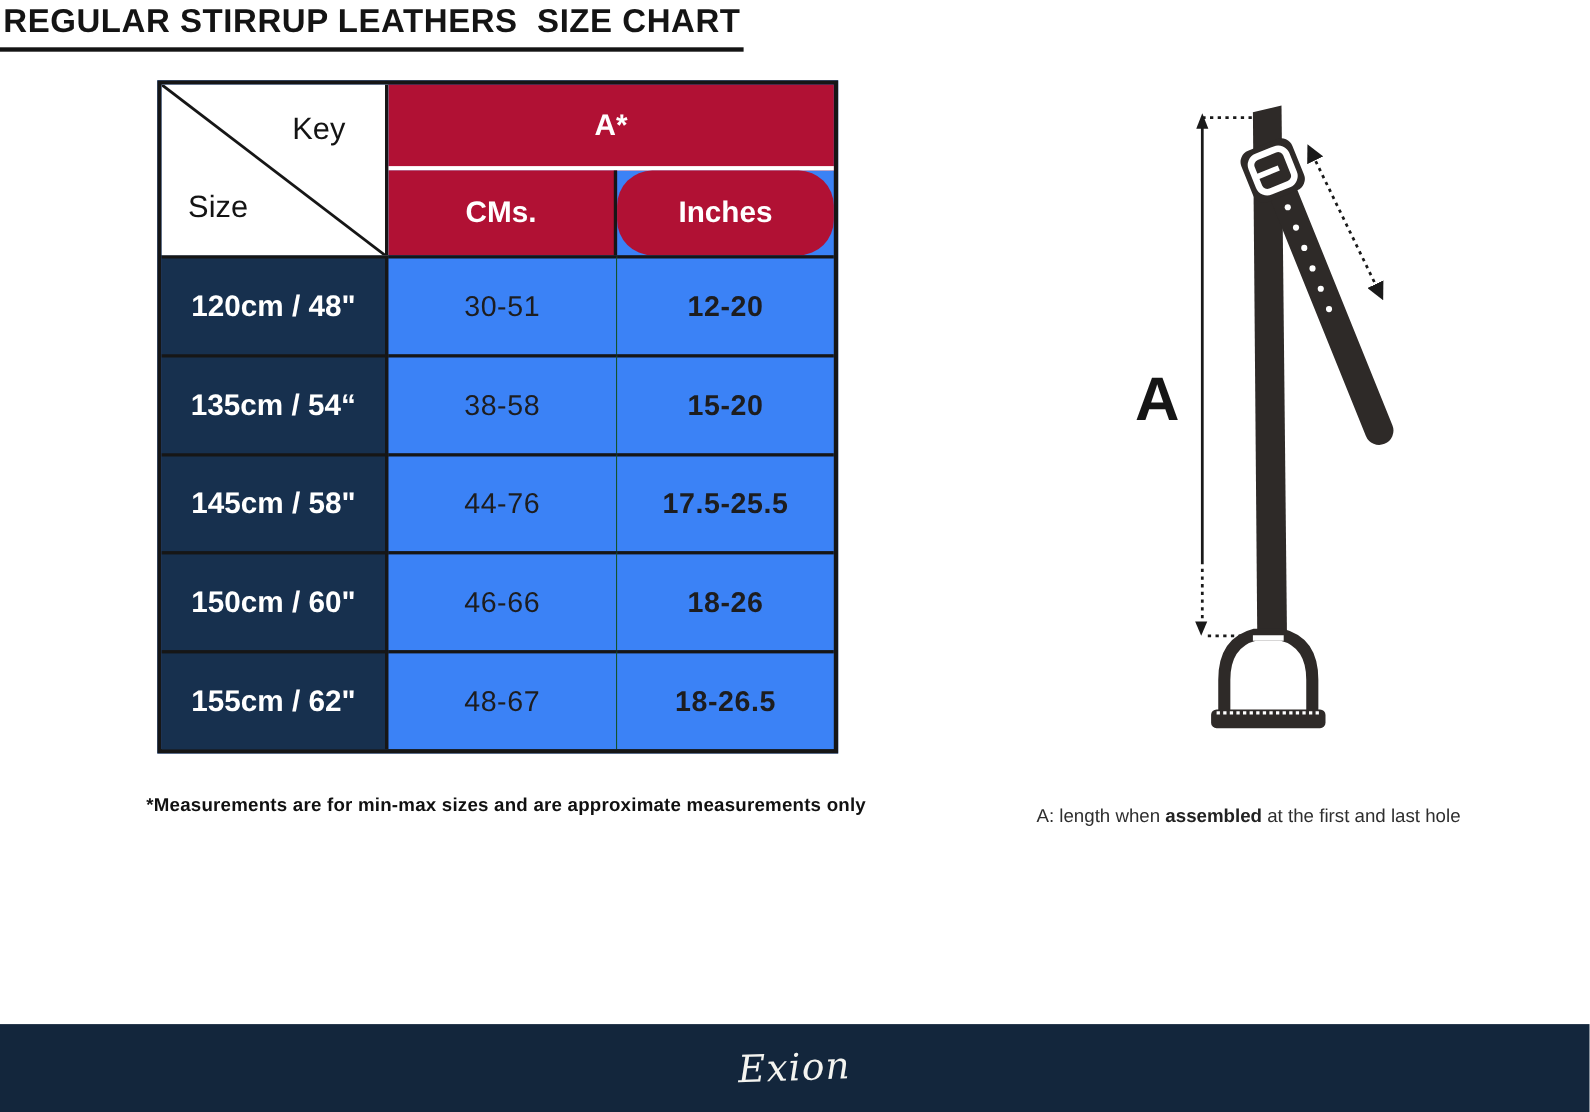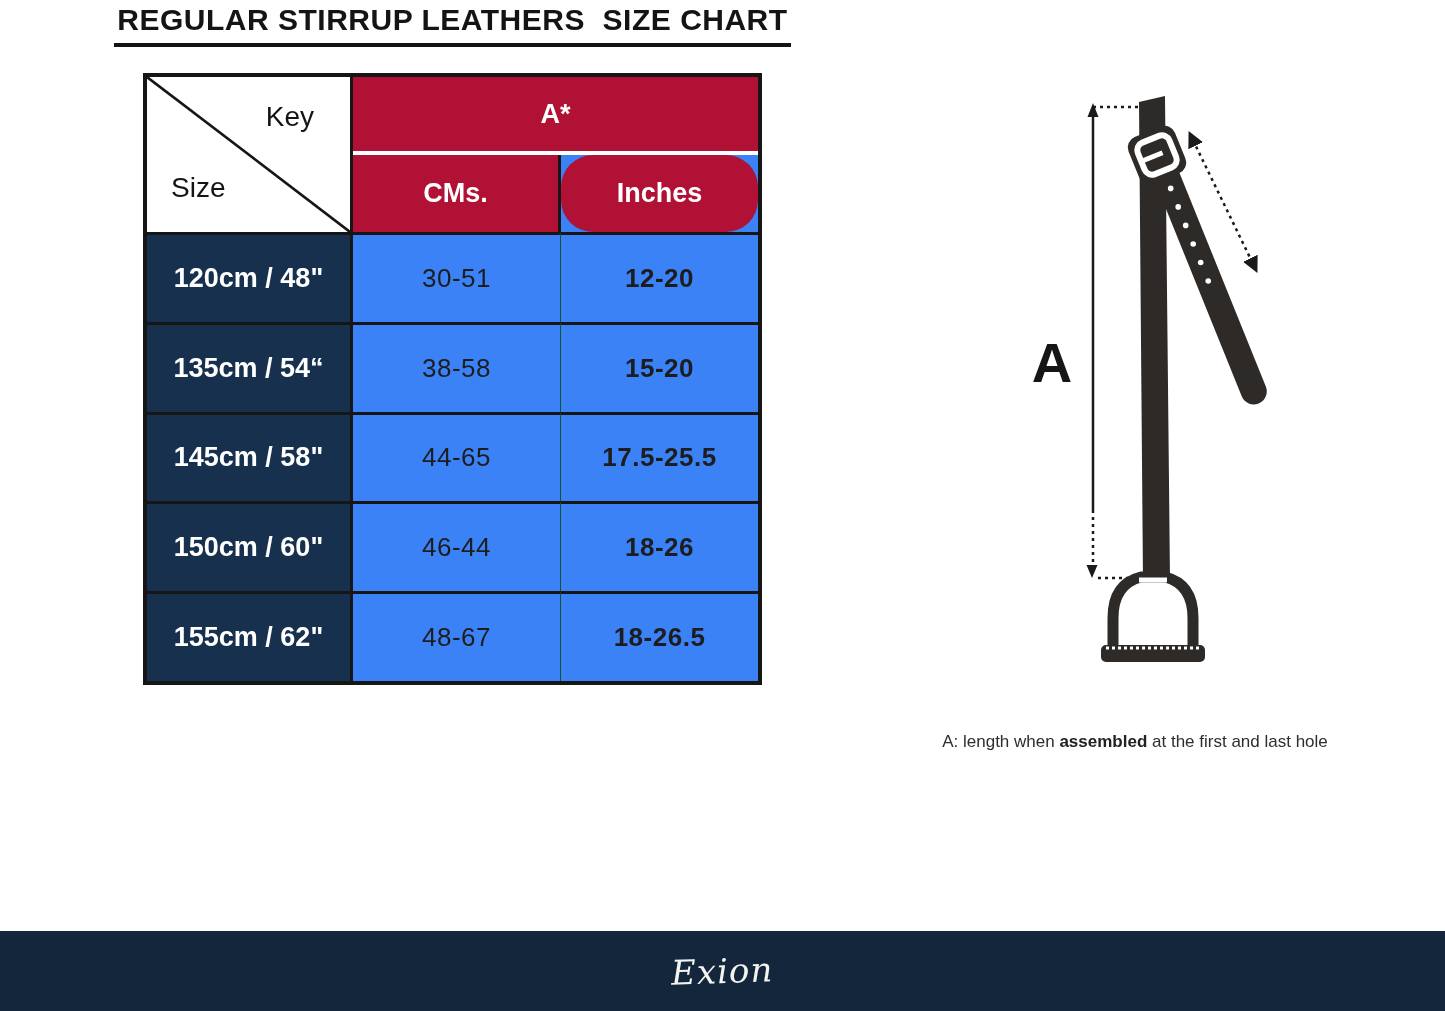--- a/index.html
+++ b/index.html
@@ -9,21 +9,21 @@
     position: relative;
     overflow: hidden;
     font-family: "Liberation Sans", sans-serif;
     color: #161616;
   }
   .page { position: absolute; inset: 0; }
 
   
   .title-wrap {
     position: absolute; left: 0; top: 1px; width: 905px;
-    text-align: center;
+    text-align: left;
   }
   .title {
     display: inline-block;
     font-size: 30px; font-weight: 800; letter-spacing: 0.5px;
     color: #141414; white-space: pre;
     border-bottom: 4px solid #141414;
     padding: 2px 3px 6px 3px;
   }
 
   
@@ -128,32 +128,33 @@
 
     <div class="cell cell-size">120cm / 48"</div>
     <div class="cell cell-cms">30-51</div>
     <div class="cell cell-inches">12-20</div>
 
     <div class="cell cell-size">135cm / 54“</div>
     <div class="cell cell-cms">38-58</div>
     <div class="cell cell-inches">15-20</div>
 
     <div class="cell cell-size">145cm / 58"</div>
-    <div class="cell cell-cms">44-65</div>
+    <div class="cell cell-cms">44-76</div>
     <div class="cell cell-inches">17.5-25.5</div>
 
     <div class="cell cell-size">150cm / 60"</div>
-    <div class="cell cell-cms">46-44</div>
+    <div class="cell cell-cms">46-66</div>
     <div class="cell cell-inches">18-26</div>
 
     <div class="cell cell-size">155cm / 62"</div>
     <div class="cell cell-cms">48-67</div>
     <div class="cell cell-inches">18-26.5</div>
   </div>
 
+  <div class="footnote">*Measurements are for min-max sizes and are approximate measurements only</div>
 
   <svg class="diagram" viewBox="0 0 420 620">
     <defs>
       <marker id="arr" viewBox="0 0 10 10" refX="8" refY="5" markerWidth="6.5" markerHeight="6.5" orient="auto-start-reverse">
         <path d="M0 0 L10 5 L0 10 z" fill="#1a1a1a"></path>
       </marker>
     </defs>
 
     <g stroke="#1a1a1a" fill="none">
       <path d="M93 27 H140" stroke-width="2.5" stroke-dasharray="3 4"></path>

